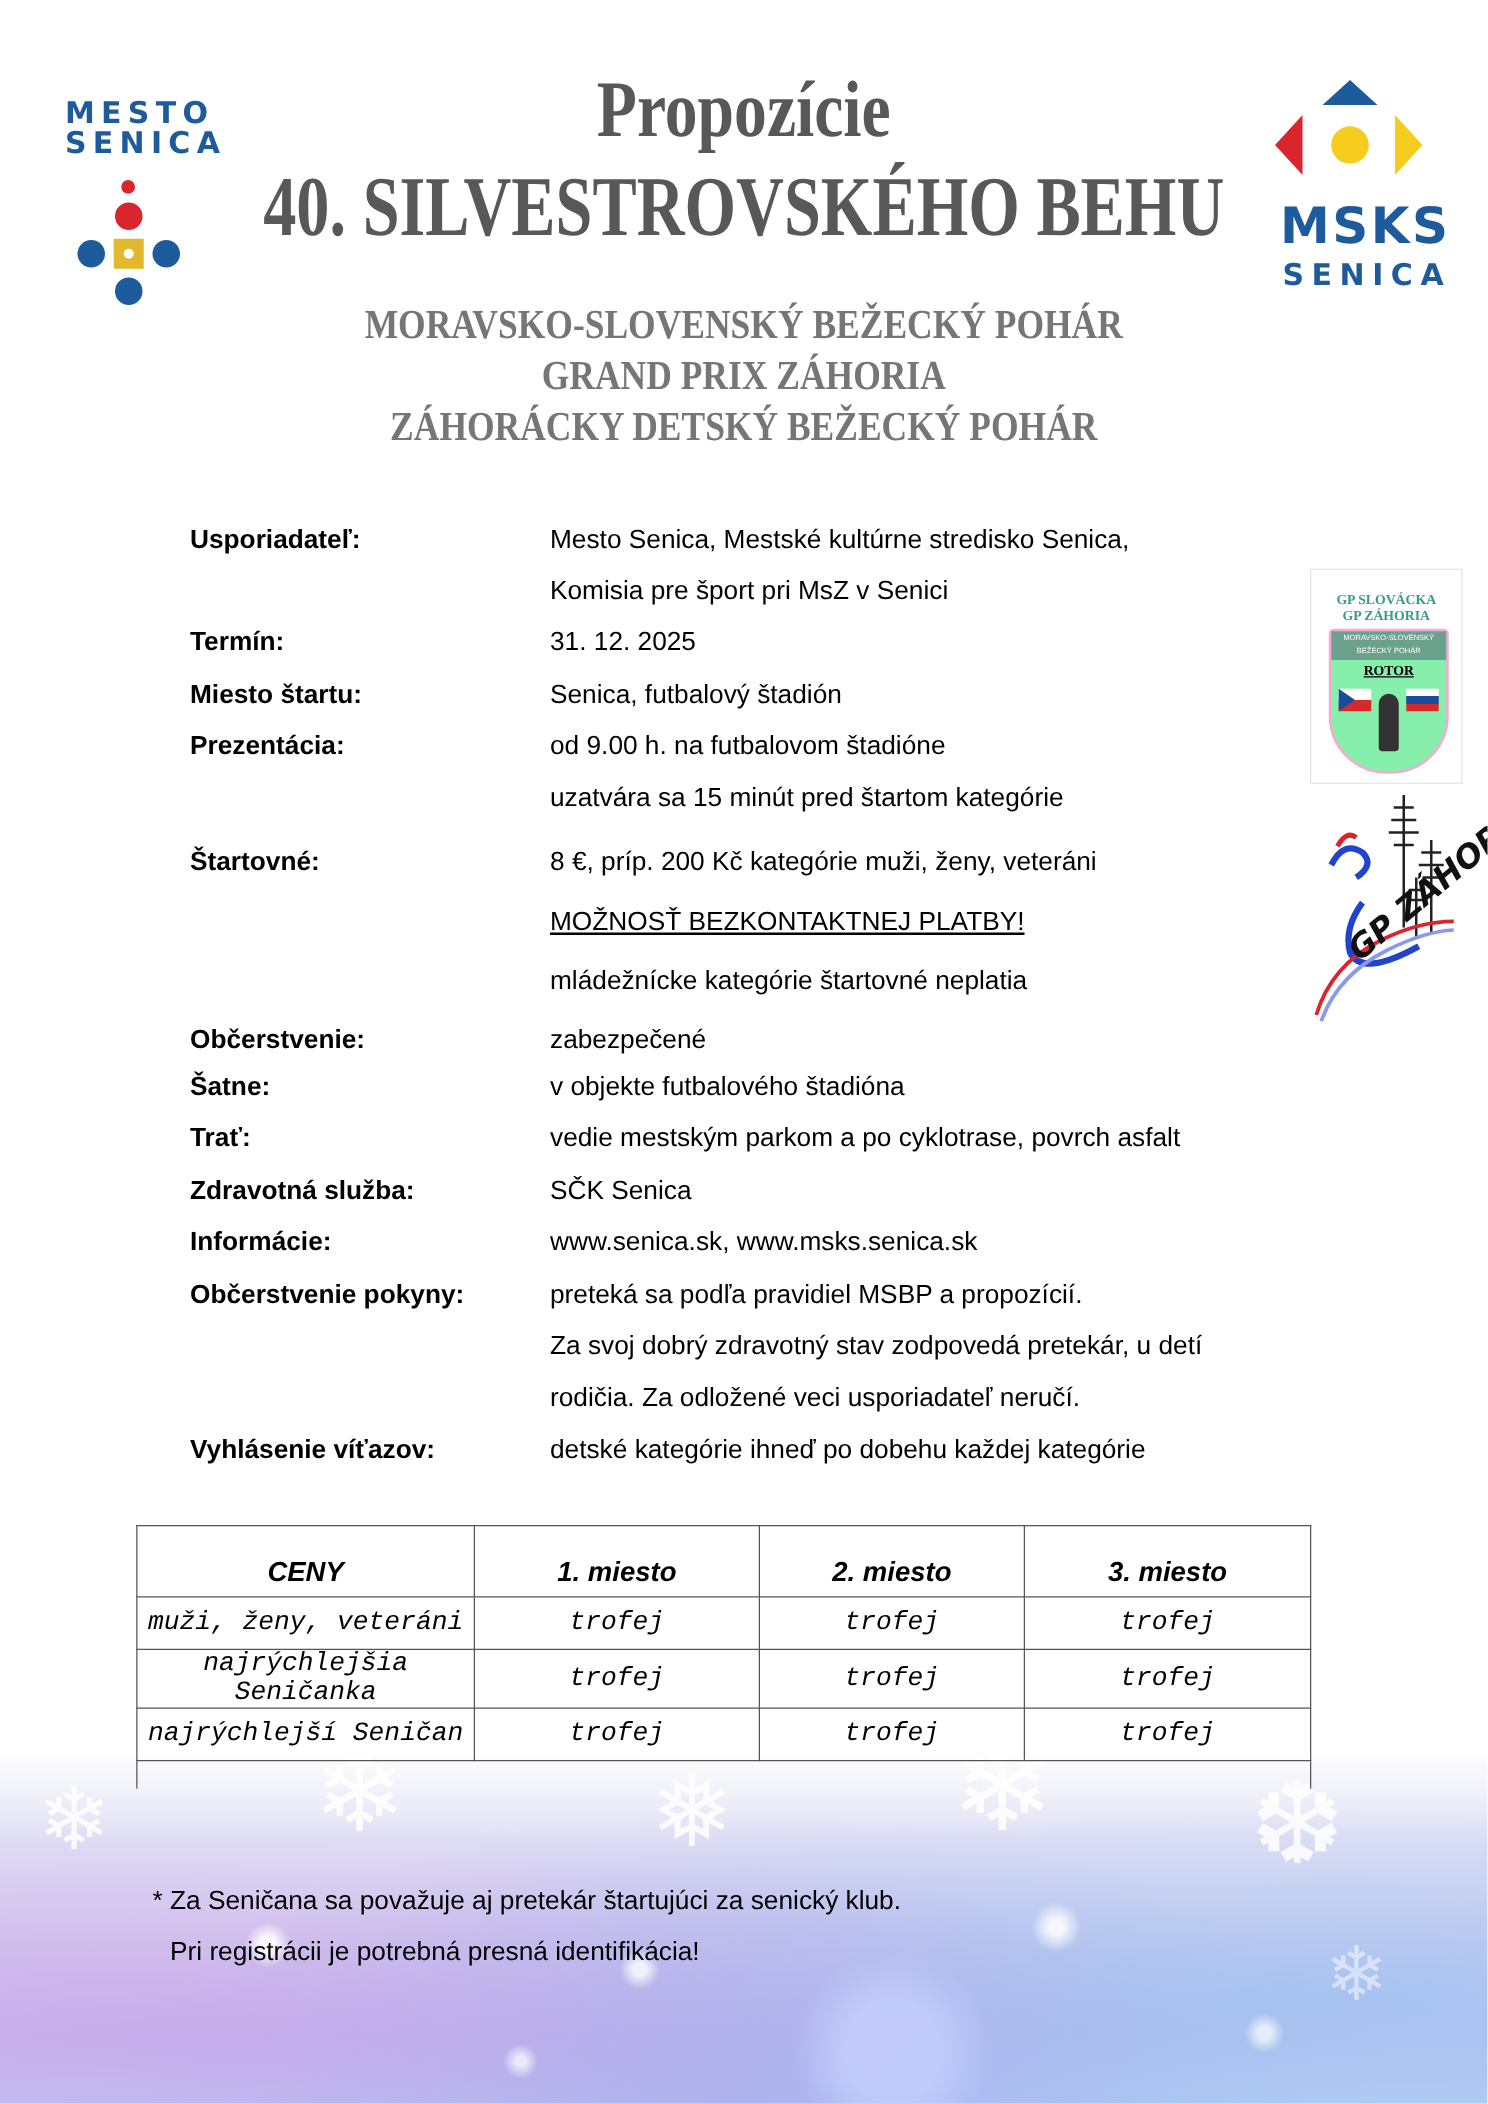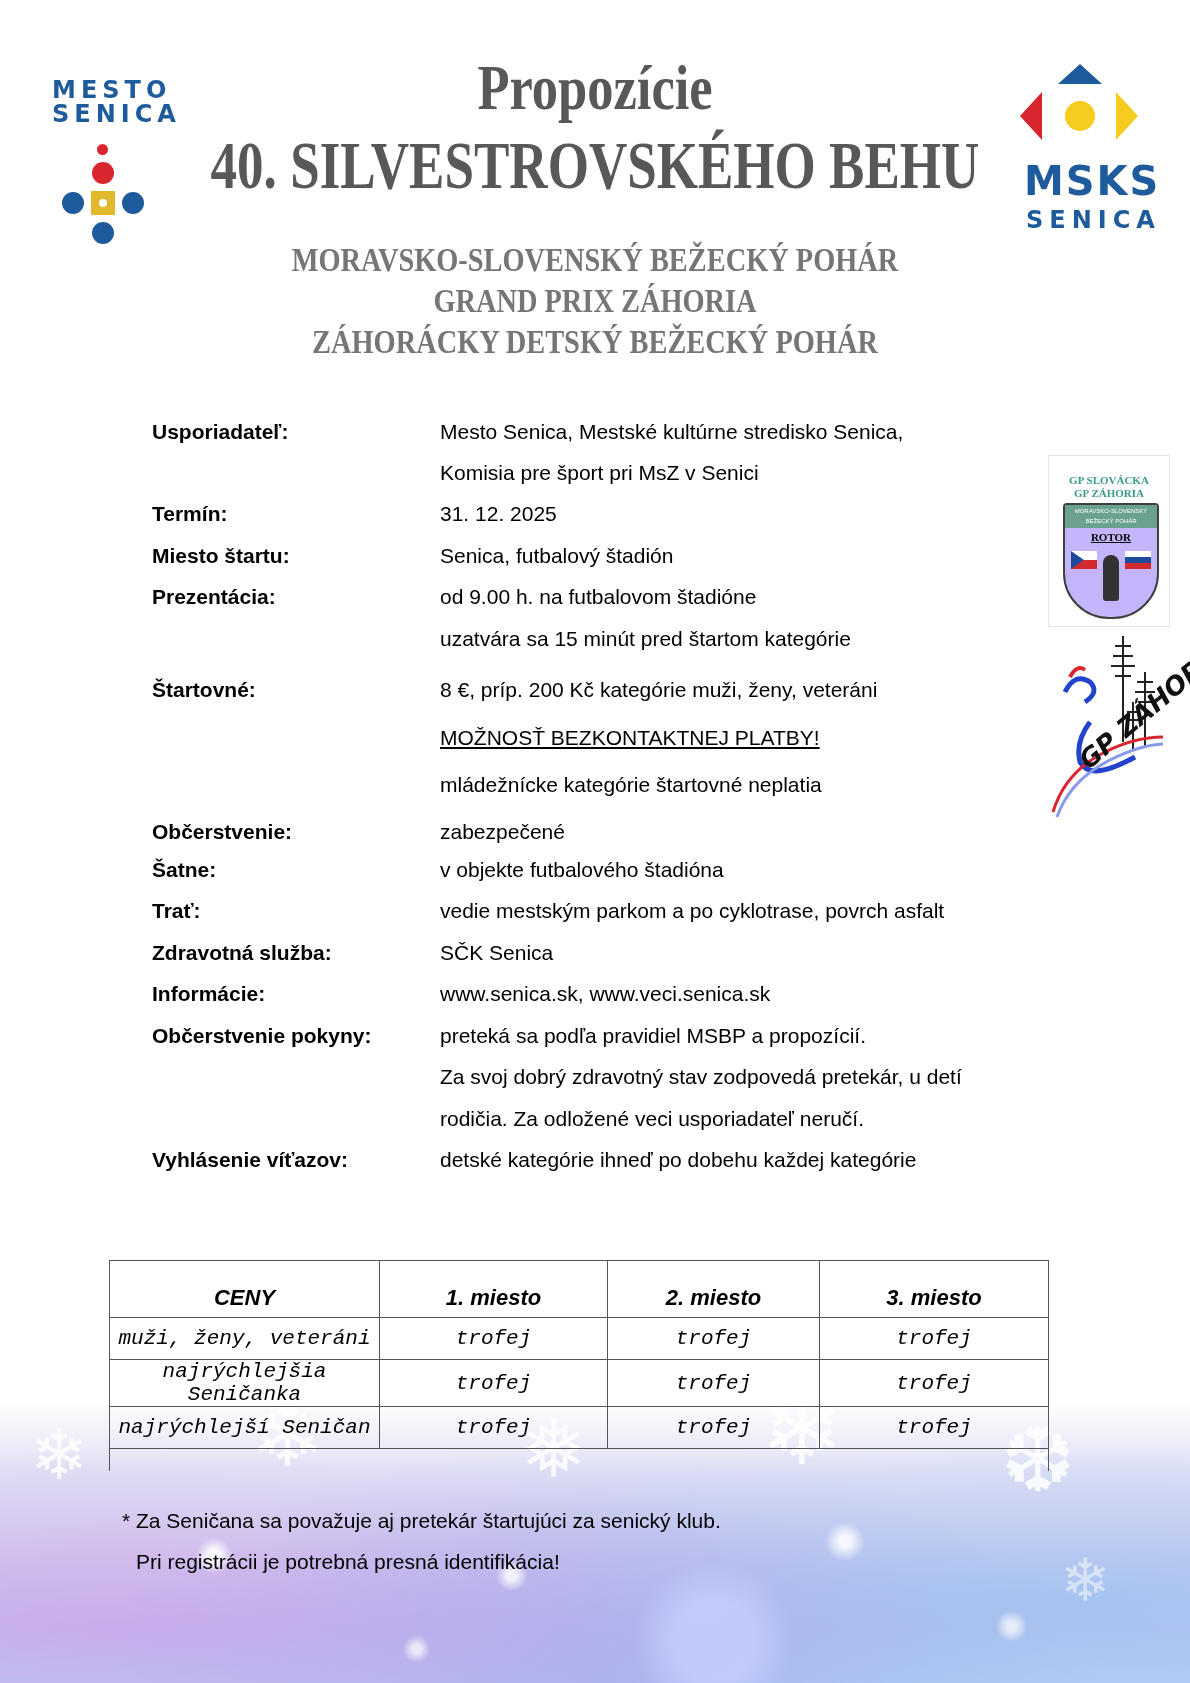--- a/index.html
+++ b/index.html
@@ -64,35 +64,35 @@
   .u { text-decoration:underline; }
 
   
   .badge-msbp {
     position:absolute; left:1048px; top:455px; width:120px; height:170px;
     background:#fff; border:1px solid #e4e4e4;
   }
   .badge-msbp .t { text-align:center; color:#3a9a8c; font-family:"Liberation Serif", serif; font-weight:bold; font-size:11px; line-height:13px; margin-top:18px; }
   .badge-msbp .shield {
     position:absolute; left:14px; top:47px; width:92px; height:112px;
-    border:2px solid #404040; border-radius:4px 4px 46px 46px; background:#c4b5fd;
+    border:2px solid #f9a8d4; border-radius:4px 4px 46px 46px; background:#86efac;
   }
   .badge-msbp .band { height:22px; background:#6aa28e; color:#fff; font-size:6px; text-align:center; line-height:10px; padding-top:1px; }
   .badge-msbp .rotor { text-align:center; font-size:11px; font-weight:bold; font-family:"Liberation Serif", serif; text-decoration:underline; margin-top:3px; }
   .flag-cz { position:absolute; left:6px; top:46px; width:26px; height:18px; background:linear-gradient(180deg,#fff 50%, #d32b2b 50%); }
   .flag-cz:after { content:""; position:absolute; left:0; top:0; border-top:9px solid transparent; border-bottom:9px solid transparent; border-left:13px solid #1e4a9c; }
   .flag-sk { position:absolute; right:6px; top:46px; width:26px; height:18px; background:linear-gradient(180deg,#fff 33%, #1e4a9c 33% 66%, #d32b2b 66%); }
   .runner { position:absolute; left:38px; top:50px; width:16px; height:46px; background:#333; border-radius:8px 8px 3px 3px; }
 
   .gp-logo { position:absolute; left:1045px; top:632px; width:120px; height:190px; }
   .gp-text { position:absolute; left:28px; top:120px; font-family:"DejaVu Sans", sans-serif; font-style:italic; font-weight:bold; font-size:26px; color:#111; transform:rotate(-40deg); transform-origin:left top; white-space:nowrap; }
 
   
   .prize {
-    position:absolute; left:109px; top:1260px; width:939px;
+    position:absolute; left:109px; top:1220px; width:939px;
     border-collapse:collapse; table-layout:fixed;
     font-style:italic; font-size:21px;
   }
   .prize td, .prize th { border:1.5px solid #555; text-align:center; padding:0; }
   .prize th { height:50px; font-weight:bold; vertical-align:bottom; padding-bottom:6px; font-size:22px; }
   .prize td { height:41px;font-family:Liberation Mono, monospace; }
   .prize .empty td { height:22px; border-bottom:none; }
   .prize .empty td.mid { border-left:none; border-right:none; }
 
   .note { position:absolute; font-size:21px; line-height:26px; white-space:nowrap; }
@@ -186,21 +186,21 @@
   <div class="row" style="top:898px;">
     <span class="lbl">Trať:</span>
     <span class="val">vedie mestským parkom a po cyklotrase, povrch asfalt</span>
   </div>
   <div class="row" style="top:940px;">
     <span class="lbl">Zdravotná služba:</span>
     <span class="val">SČK Senica</span>
   </div>
   <div class="row" style="top:981px;">
     <span class="lbl">Informácie:</span>
-    <span class="val">www.senica.sk, www.veci.senica.sk</span>
+    <span class="val">www.senica.sk, www.msks.senica.sk</span>
   </div>
   <div class="row" style="top:1023px;">
     <span class="lbl">Občerstvenie pokyny:</span>
     <span class="val">preteká sa podľa pravidiel MSBP a propozícií.</span>
   </div>
   <div class="row" style="top:1064px;">
     <span class="val">Za svoj dobrý zdravotný stav zodpovedá pretekár, u detí</span>
   </div>
   <div class="row" style="top:1106px;">
     <span class="val">rodičia. Za odložené veci usporiadateľ neručí.</span>

